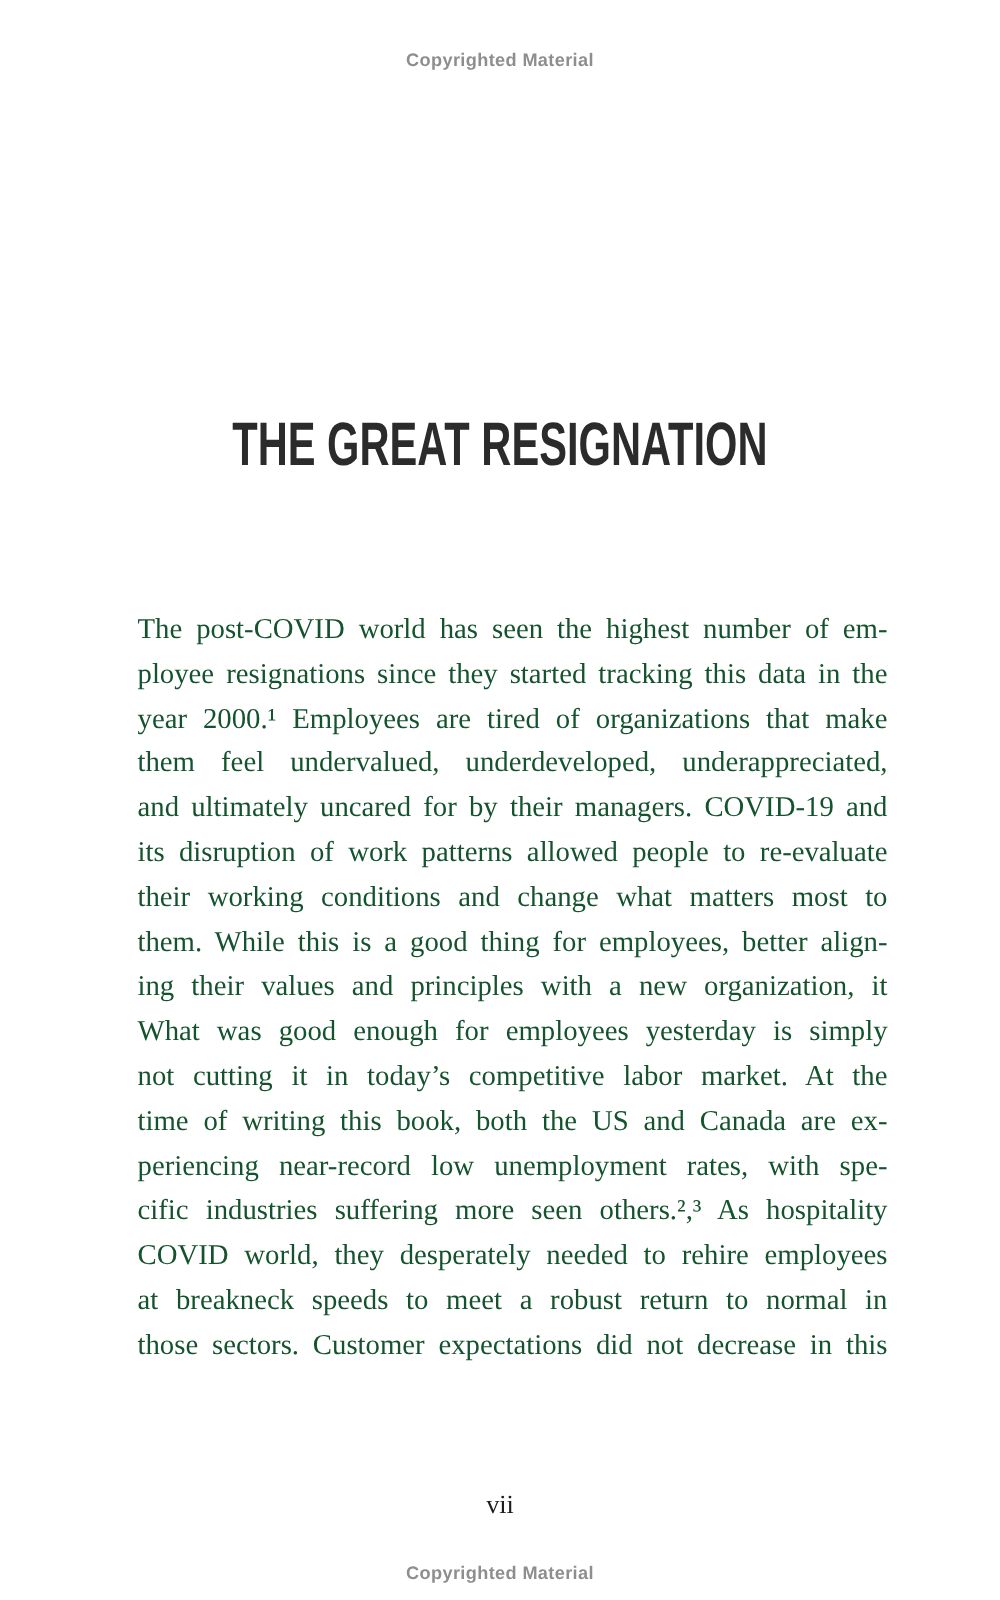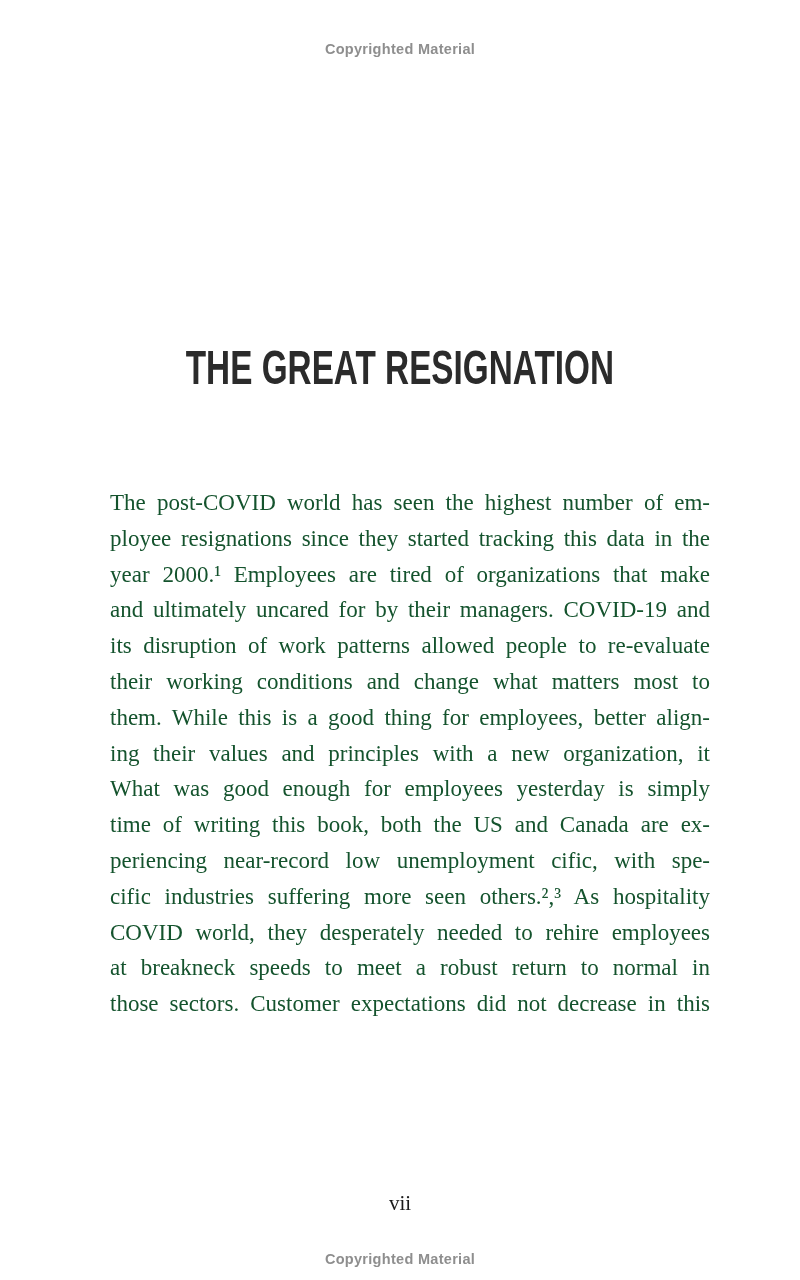--- a/index.html
+++ b/index.html
@@ -25,21 +25,21 @@
     font-family: "Liberation Sans", sans-serif;
     font-weight: 700;
     font-size: 14.5px;
     letter-spacing: 0.3px;
     color: #8e8e8e;
   }
   .copyright-top { top: 28px; }
   .copyright-bottom { top: 1238px; }
   .chapter-title-wrap {
     position: absolute;
-    top: 326px;
+    top: 315px;
     left: 0;
     width: 100%;
     text-align: center;
   }
   .chapter-title {
     display: inline-block;
     font-family: "Liberation Sans", sans-serif;
     font-weight: 700;
     font-size: 49px;
     letter-spacing: 0px;
@@ -81,28 +81,30 @@
   <div class="copyright-notice copyright-top">Copyrighted Material</div>
 
   <div class="chapter-title-wrap">
     <span class="chapter-title">THE GREAT RESIGNATION</span>
   </div>
 
   <div class="body-text">
       <div class="line">The post-COVID world has seen the highest number of em-</div>
       <div class="line">ployee resignations since they started tracking this data in the</div>
       <div class="line">year 2000.¹ Employees are tired of organizations that make</div>
+      <div class="line">them feel undervalued, underdeveloped, underappreciated,</div>
       <div class="line">and ultimately uncared for by their managers. COVID-19 and</div>
       <div class="line">its disruption of work patterns allowed people to re-evaluate</div>
       <div class="line">their working conditions and change what matters most to</div>
       <div class="line">them. While this is a good thing for employees, better align-</div>
       <div class="line">ing their values and principles with a new organization, it</div>
       <div class="line">What was good enough for employees yesterday is simply</div>
+      <div class="line">not cutting it in today’s competitive labor market. At the</div>
       <div class="line">time of writing this book, both the US and Canada are ex-</div>
-      <div class="line">periencing near-record low unemployment cific, with spe-</div>
+      <div class="line">periencing near-record low unemployment rates, with spe-</div>
       <div class="line">cific industries suffering more seen others.²,³ As hospitality</div>
       <div class="line">COVID world, they desperately needed to rehire employees</div>
       <div class="line">at breakneck speeds to meet a robust return to normal in</div>
       <div class="line">those sectors. Customer expectations did not decrease in this</div>
     </div>
 
   <div class="page-number">vii</div>
 
   <div class="copyright-notice copyright-bottom">Copyrighted Material</div>
 

